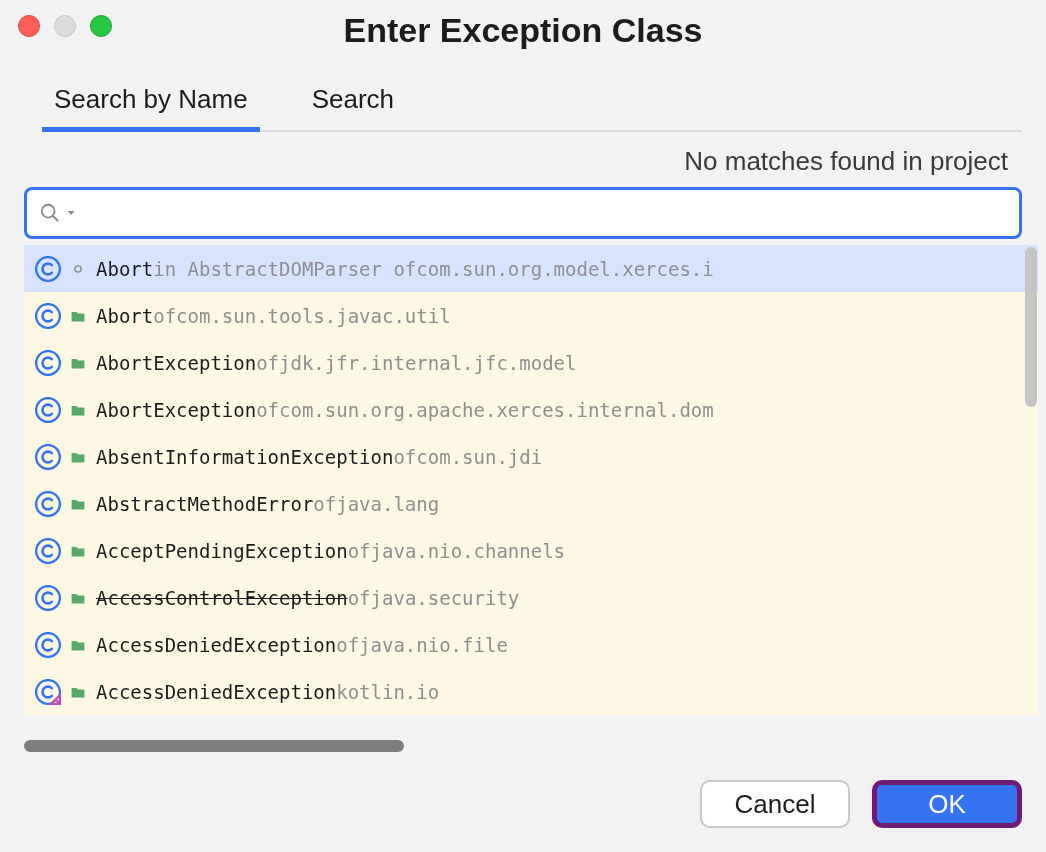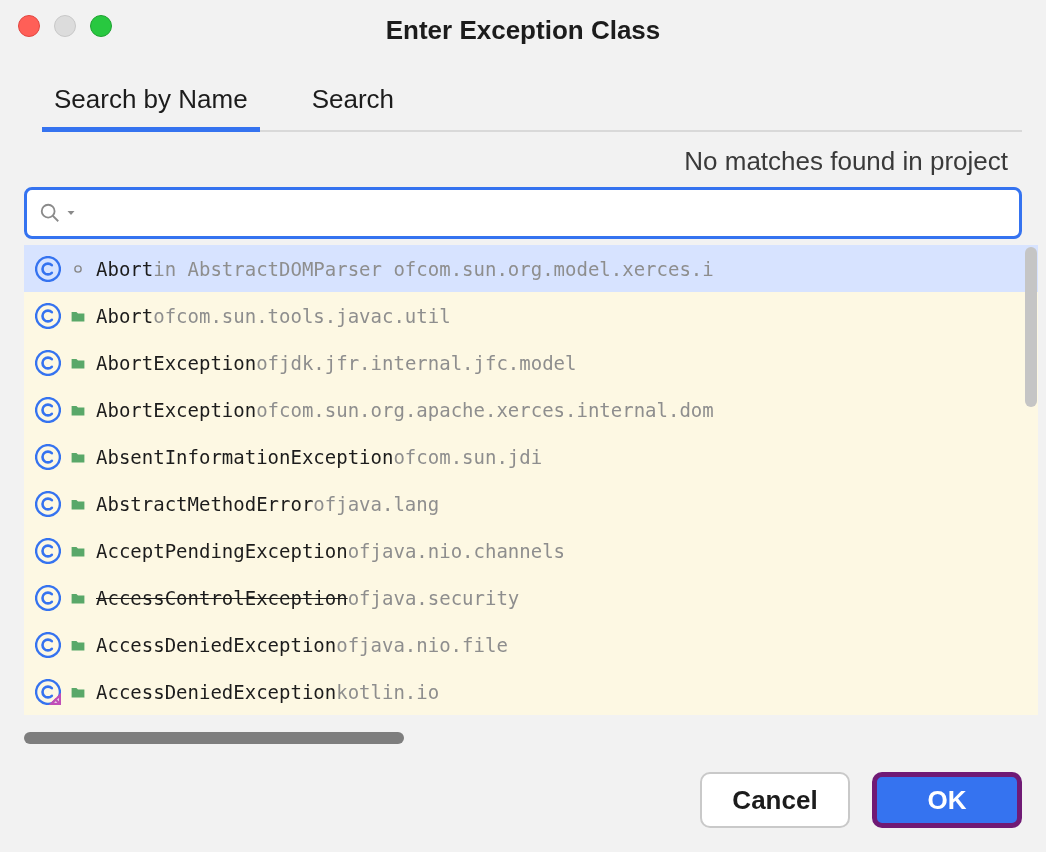--- a/index.html
+++ b/index.html
@@ -4,21 +4,21 @@
   <style>
     * { box-sizing: border-box; margin: 0; padding: 0; }
     html, body { width: 1046px; height: 852px; font-family: -apple-system, BlinkMacSystemFont, "Segoe UI", Arial, sans-serif; background:#f2f2f2; }
     .window { width:1046px; height:852px; background:#f2f2f2; display:flex; flex-direction:column; }
     .titlebar { position:relative; height:60px; display:flex; align-items:center; justify-content:center; }
     .traffic { position:absolute; left:18px; top:15px; display:flex; gap:14px; align-items:center; }
     .tl { width:22px; height:22px; border-radius:50%; }
     .tl.red { background:#ff5f57; border:1px solid #e24640; }
     .tl.gray { background:#dcdcdc; border:1px solid #c8c8c8; }
     .tl.green { background:#28c840; border:1px solid #1fa232; }
-    .title { font-size:26px; font-weight:700; color:#1c1c1c; }
+    .title { font-size:34px; font-weight:700; color:#1c1c1c; }
 
     .tabs-row { display:flex; margin:22px 24px 0 42px; border-bottom:2px solid #d9d9d9; }
     .tab { padding:0 12px 12px 12px; font-size:26px; color:#1c1c1c; cursor:pointer; margin-right:40px; position:relative; top:2px;text-align:center; }
     .tab.active { border-bottom:5px solid #3573f0; }
 
     .status { text-align:right; margin:14px 38px 10px 24px; font-size:26px; color:#3a3a3a; }
 
     .search-wrap { margin:0 24px; }
     .search { position:relative; width:100%; height:52px; border:3px solid #3573f0; border-radius:8px; background:#fff; display:flex; align-items:center; padding:0 12px; }
     .search-icon { width:26px; height:26px; color:#8a8a8a; display:flex; align-items:center; }
@@ -36,21 +36,21 @@
     .row .pkg { color:#8e8e8e; }
     .row .strike { text-decoration: line-through; }
 
     .scrollbar-v { position:absolute; right:0; top:2px; width:14px; background:transparent; height:490px; }
     .thumb-v { position:absolute; right:1px; top:0; width:12px; height:160px; background:#c5c5c5; border-radius:6px; }
 
     .scrollbar-h { position:absolute; left:0; bottom:0; height:14px; width:100%; }
     .thumb-h { position:absolute; left:0; bottom:0; height:12px; width:380px; background:#7e7e7e; border-radius:6px; }
 
     .buttons { display:flex; justify-content:flex-end; gap:22px; padding:28px 24px 24px 24px; }
-    .btn { height:56px; min-width:150px; border-radius:10px; font-size:26px; font-weight:700; display:flex; align-items:center; justify-content:center; cursor:pointer; }
+    .btn { height:48px; min-width:150px; border-radius:10px; font-size:26px; font-weight:400; display:flex; align-items:center; justify-content:center; cursor:pointer; }
     .btn.cancel { background:#ffffff; border:2px solid #c9c9c9; color:#1c1c1c; }
     .btn.ok { background:#3573f0; border:5px solid #701a75; color:#ffffff; }
 
     svg { display:block; }
   </style>
 </head>
 <body>
 
 <div class="window">
   <div class="titlebar">

